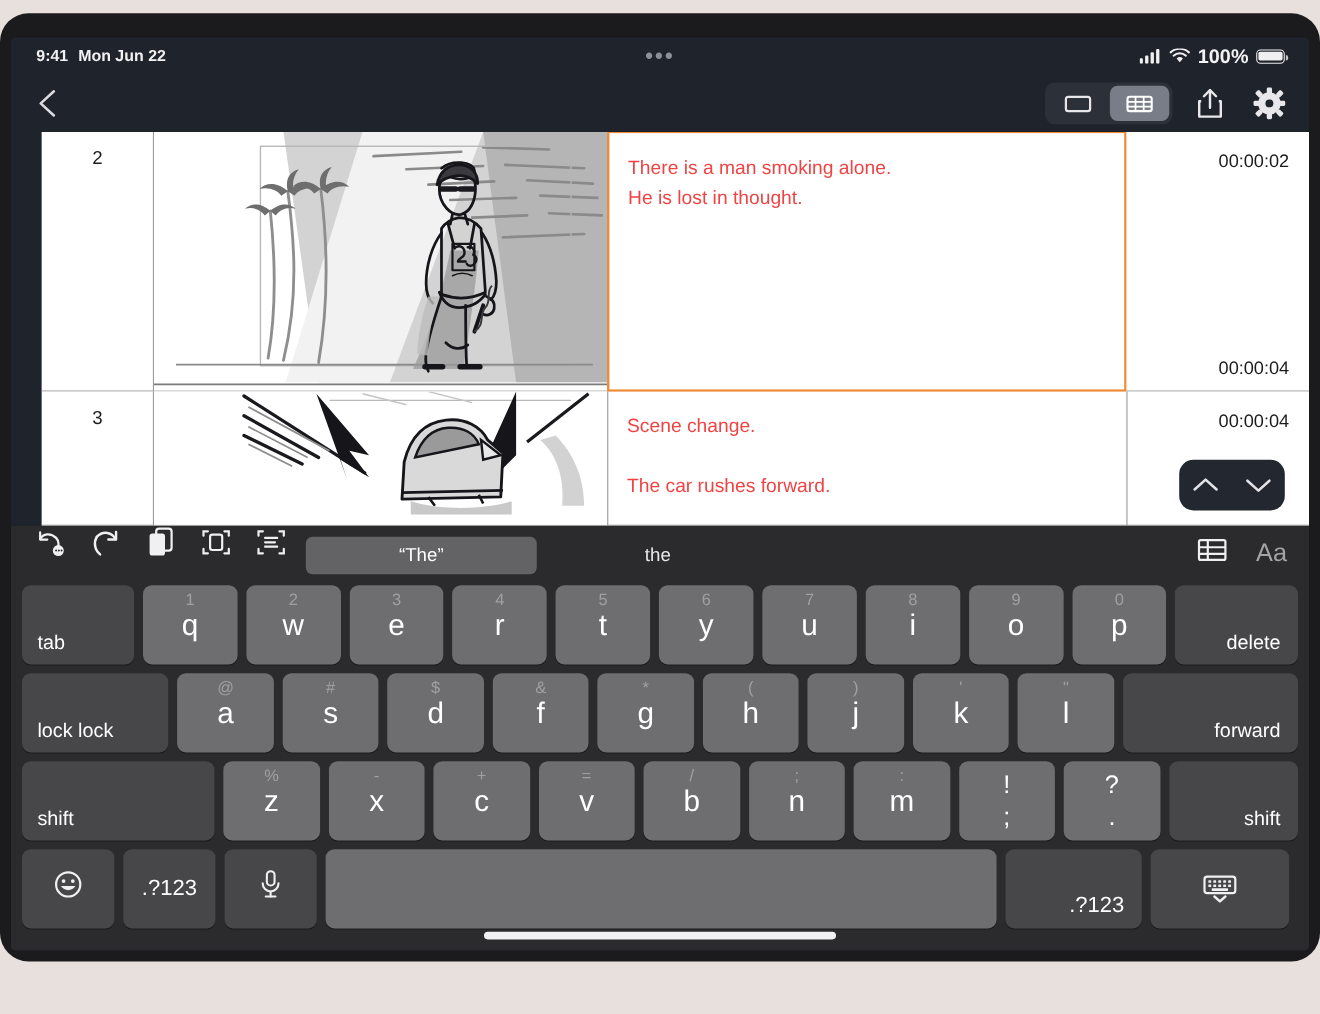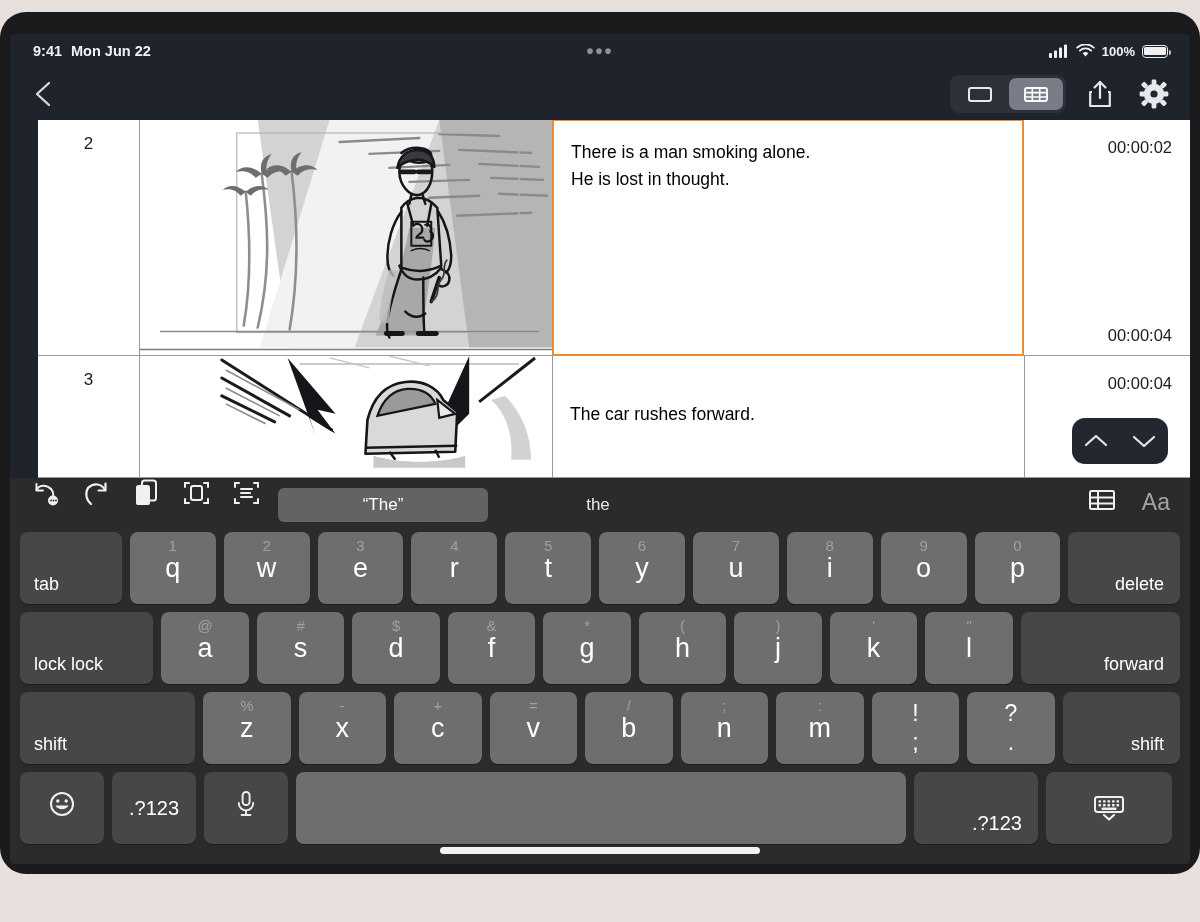--- a/index.html
+++ b/index.html
@@ -23,21 +23,21 @@
 
   
   .statusbar {
     position: absolute; left: 0; top: 0; width: 1180px; height: 34px;
     display: flex; align-items: center; color: #f2f2f4;
     font-size: 14.5px; font-weight: bold;
   }
   .sb-left { position: absolute; left: 23px; display: flex; gap: 9px; align-items: center; }
   .sb-center { position: absolute; left: 50%; transform: translateX(-50%); color: #8d9097; font-size: 20px; letter-spacing: 2px; line-height: 8px; }
   .sb-right { position: absolute; right: 22px; display: flex; gap: 7px; align-items: center; }
-  .sb-right .pct { font-size: 13px; font-weight: bold; }
+  .sb-right .pct { font-size: 18px; font-weight: bold; }
   .batt {
     width: 26px; height: 13px; border: 1.6px solid #f0f0f2; border-radius: 4px;
     position: relative; padding: 1.4px;
   }
   .batt::after { content:""; position:absolute; right:-4px; top:4px; width:2.2px; height:5px; background:#c8c8cc; border-radius:0 2px 2px 0;}
   .batt i { display:block; height:100%; background:#f0f0f2; border-radius:1.6px; }
 
   
   .apptoolbar {
     position: absolute; left: 0; top: 34px; width: 1180px; height: 52px;
@@ -66,21 +66,21 @@
   .cell-num {
     width: 102px; border-right: 1px solid #9a9a9a; border-bottom: 1px solid #9a9a9a;
     padding: 14px 0 0 0; text-align: center; font-size: 17px; color: #1c1c1e;
   }
   .cell-img {
     width: 413px; border-right: 1px solid #9a9a9a; border-bottom: 1px solid #9a9a9a;
     position: relative; overflow: hidden; background: #fff;
   }
   .cell-text {
     width: 472px; border-right: 1px solid #9a9a9a; border-bottom: 1px solid #9a9a9a;
-    padding: 18px 16px 0 17px; font-size: 17.5px; line-height: 27px; color: #000000;
+    padding: 18px 16px 0 17px; font-size: 17.5px; line-height: 27px; color: #ef4444;
     position: relative;
   }
   .cell-text.selected {
     border: 2.2px solid #ef8b36; border-bottom: 2.2px solid #ef8b36;
     margin: -1px 0 0 -1px; z-index: 3;
   }
   .cell-time {
     flex: 1; border-bottom: 1px solid #9a9a9a;
     position: relative; font-size: 16.5px; color: #1c1c1e; padding-left: 28px;
   }
@@ -356,20 +356,21 @@
                 <path d="M226 92 L318 90" stroke="#15151a" stroke-width="2.6"></path>
                 <path d="M250 96 l6 8 M296 94 l4 8" stroke="#15151a" stroke-width="2.4"></path>
               </g>
 
               <path d="M234 100 C260 108 300 108 326 100 L326 112 L234 112 Z" fill="#c9c9c9"></path>
 
               <path d="M352 44 C368 58 374 80 372 104 L392 104 C392 78 382 56 366 40 Z" fill="#d2d2d2"></path>
             </svg>
           </div>
           <div class="cell-text">
+            <div>Scene change.</div>
             <div>&nbsp;</div>
             <div>The car rushes forward.</div>
           </div>
           <div class="cell-time">
             <span class="t-top">00:00:04</span>
           </div>
         </div>
       </div>
 
       <div class="nav-pill">

